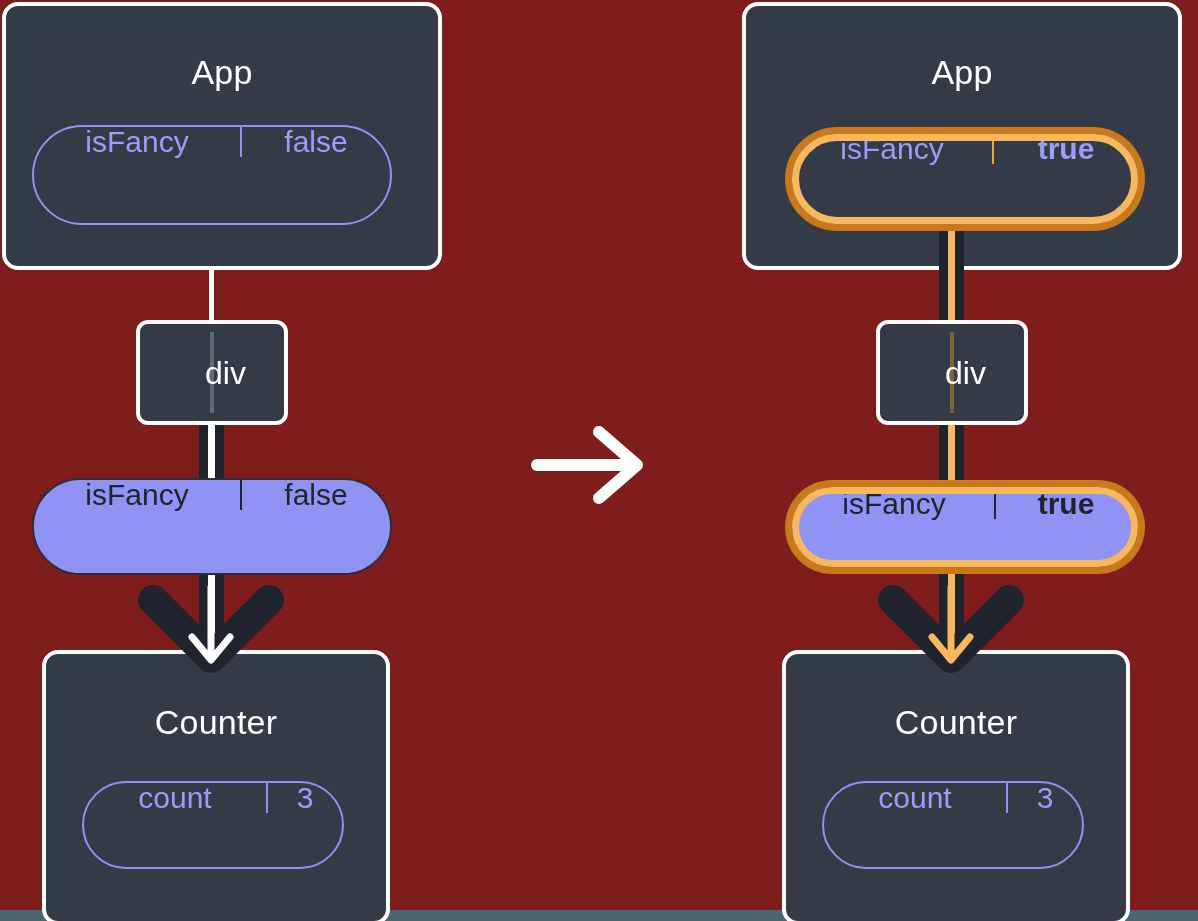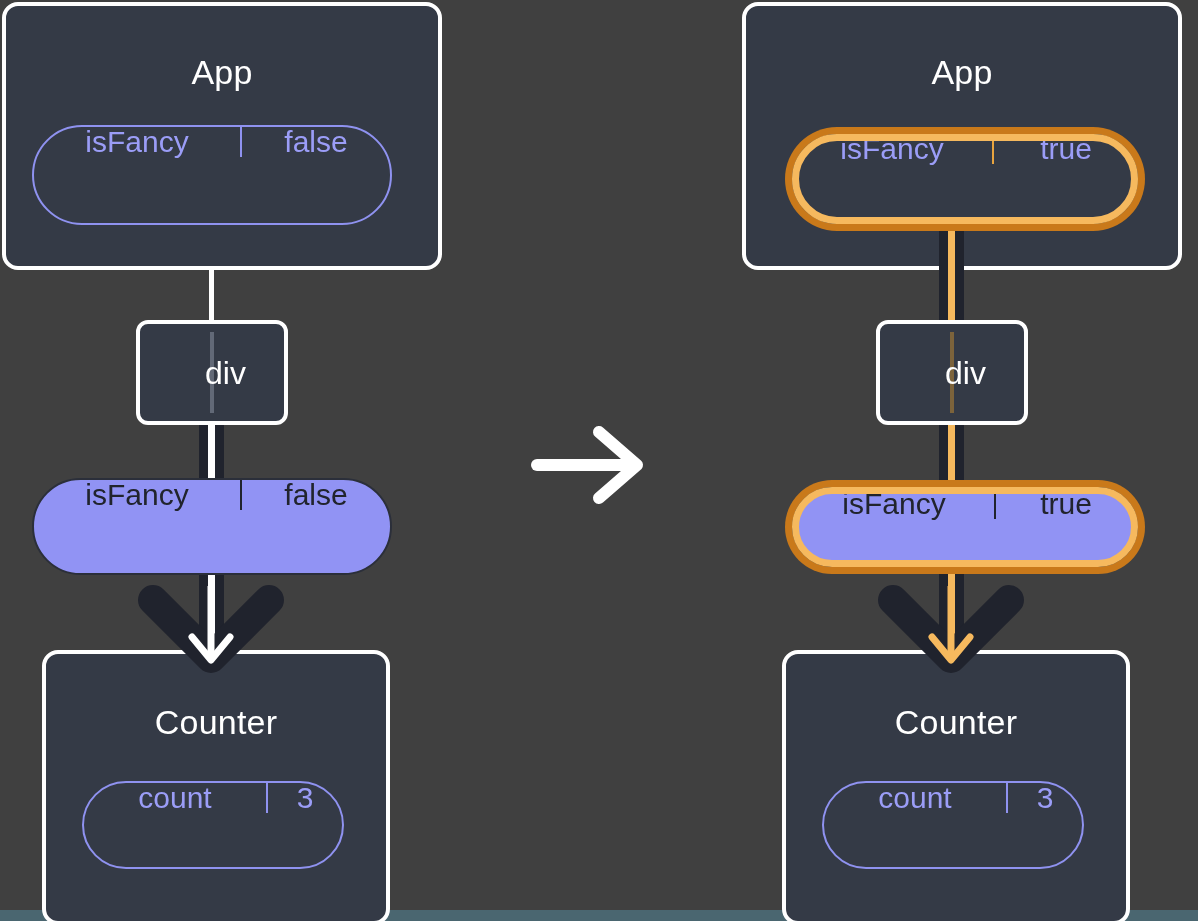--- a/index.html
+++ b/index.html
@@ -10,21 +10,21 @@
   body {
     width: 1198px;
     height: 921px;
     font-family: "Liberation Sans", sans-serif;
     overflow: hidden;
   }
   #stage {
     position: relative;
     width: 1198px;
     height: 910px;
-    background: #404040;
+    background: #7f1d1d;
   }
 
   
   .panel { position: absolute; top: 0; width: 460px; height: 921px; }
   #panel-before { left: -10px; }
   #panel-after  { left: 730px; }
 
   
   .card {
     position: absolute;
@@ -133,21 +133,21 @@
     background: transparent;
   }
   .pill-outline .cell { color: #9b9df7; }
   .pill-outline .cell.v { border-left: 2px solid #8f92f0; }
 
   
   .pill-filled { background: #9193f4; border: 2px solid #2b2f3a; }
   .pill-filled .cell { color: #21242d; }
   .pill-filled .cell.v { border-left: 2px solid #21242d; }
 
-  .bold { font-weight: normal; }
+  .bold { font-weight: bold; }
 
   
   .ring {
     position: absolute;
     border-radius: 999px;
     box-sizing: border-box;
     z-index: 5;
     pointer-events: none;
     border: 7px solid #f6b95e;
     box-shadow: 0 0 0 7px #c9791a;

